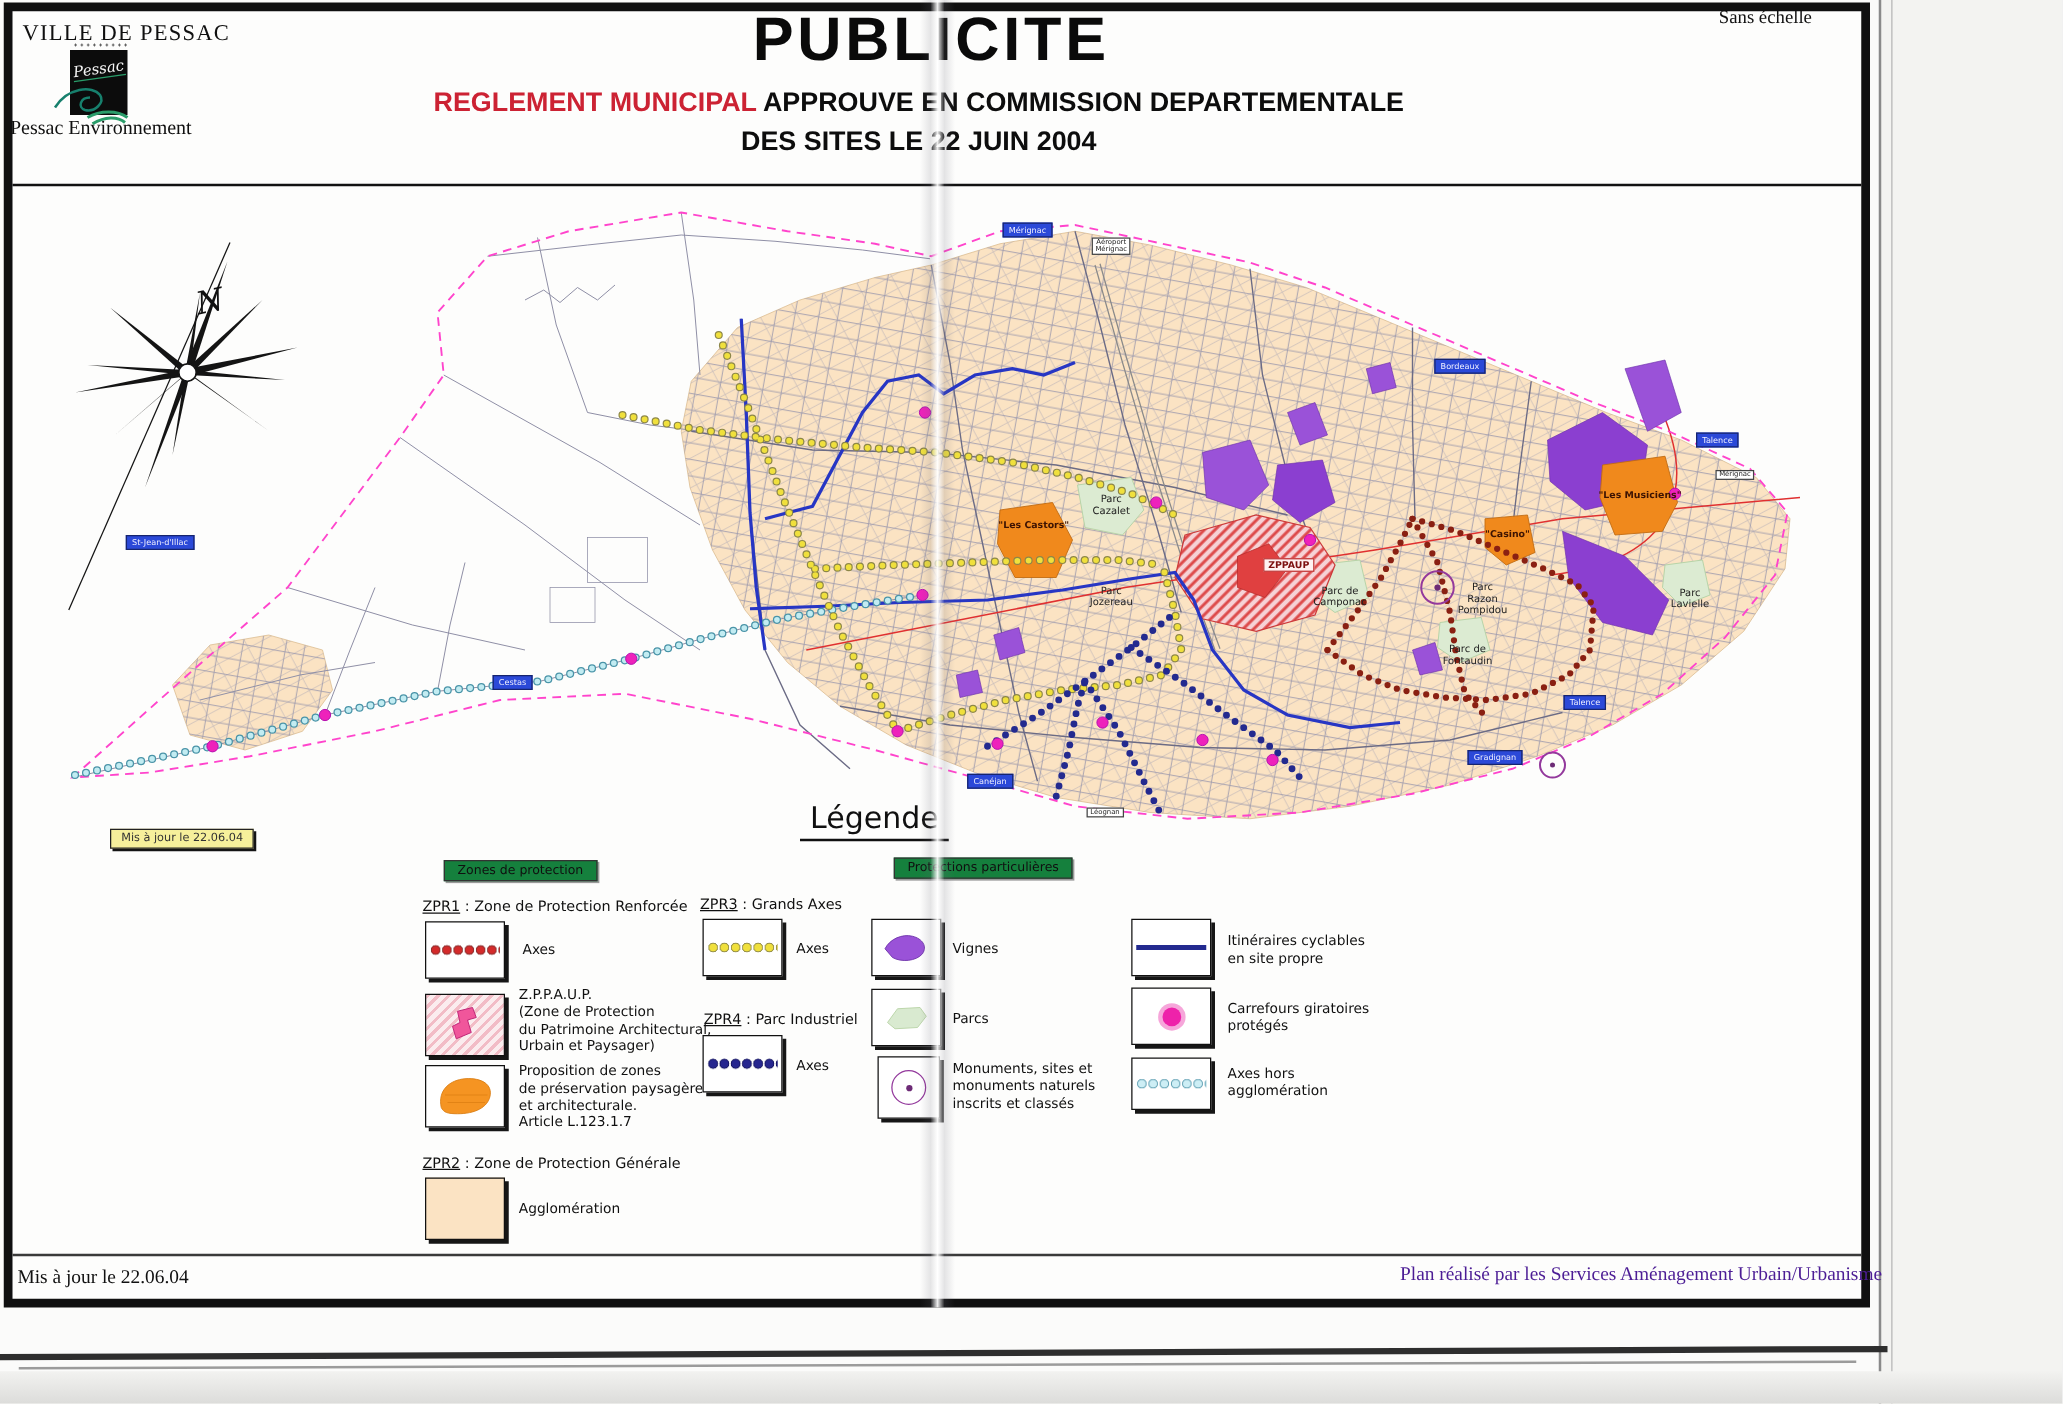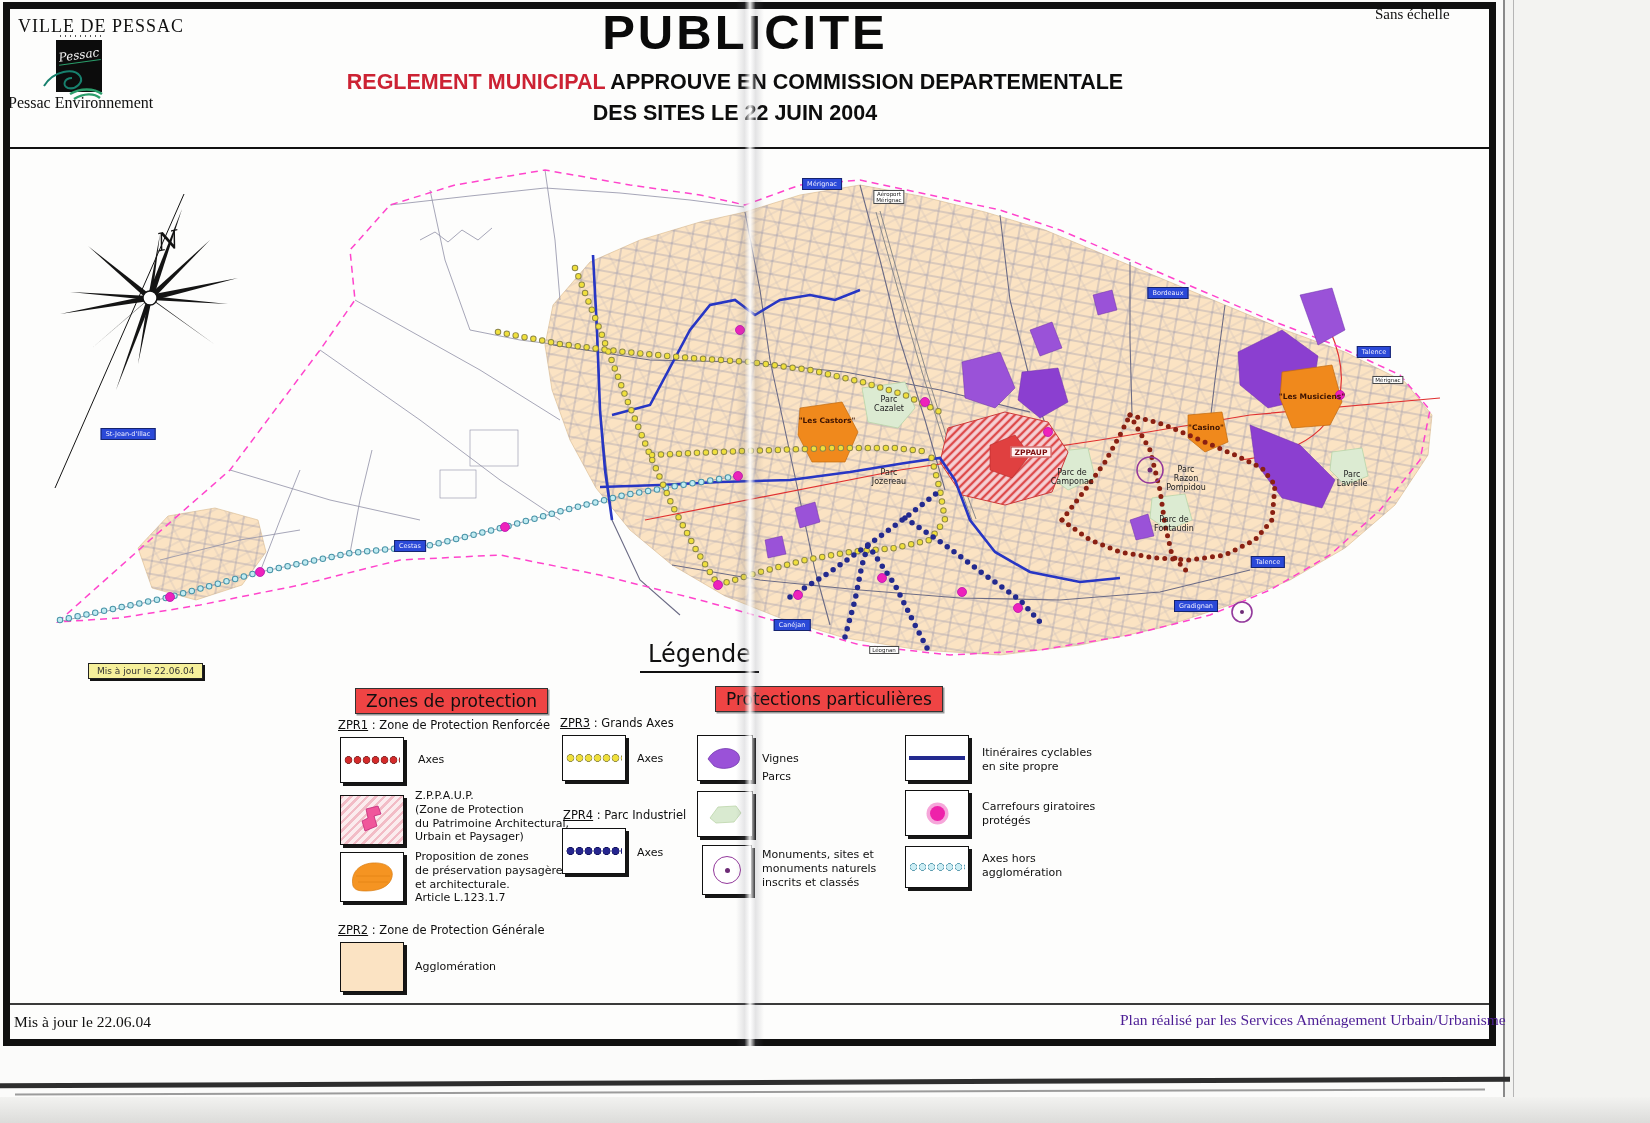--- a/index.html
+++ b/index.html
@@ -56,22 +56,22 @@
   .tag-blue{position:absolute;transform:translate(-50%,-50%);background:#2b49d8;color:#eef;
             font-size:6.5px;padding:1px 4px;z-index:12;border:1px solid #16246e;white-space:nowrap;}
   .tag-white{position:absolute;transform:translate(-50%,-50%);background:#fff;color:#222;
              font-size:5.5px;line-height:1.1;padding:0 2px;z-index:12;border:1px solid #444;
              text-align:center;white-space:pre-line;}
   .updated-tag{position:absolute;left:88px;top:663px;background:#f6f09b;border:1.3px solid #222;
                box-shadow:2px 2px 0 #141414;font-size:9px;color:#333;padding:2px 8px;z-index:12;}
   
   .legend-title{position:absolute;left:640px;top:640px;font-size:24px;color:#101010;
                 border-bottom:2.5px solid #101010;padding:0 8px 3px;z-index:20;}
-  .box-head{position:absolute;background:#ef4444;border:1.3px solid #333;box-shadow:1.5px 1.5px 0 #9a9a9a;
-            font-size:17px;color:#101010;padding:2px 10px;z-index:20;white-space:nowrap;}
+  .box-head{position:absolute;background:#15803d;border:1.3px solid #333;box-shadow:1.5px 1.5px 0 #9a9a9a;
+            font-size:10px;color:#101010;padding:2px 10px;z-index:20;white-space:nowrap;}
   .zpr-line{position:absolute;font-size:11.5px;color:#101010;z-index:20;white-space:nowrap;}
   .zpr-line .code{font-weight:normal;text-decoration:underline;}
   .sw{position:absolute;width:64px;height:46px;background:#fff;border:1.6px solid #111;
       box-shadow:3px 3px 0 #161616;z-index:20;display:flex;align-items:center;justify-content:center;
       box-sizing:border-box;}
   .sw-cream{background:#fbe3c3;}
   .sw-hatch{background:repeating-linear-gradient(135deg,#f2bcc6 0 2.5px,#fbecee 2.5px 6px);}
   .dots{width:56px;height:12px;background-size:9px 12px;background-repeat:repeat-x;}
   .dots-red{background-image:radial-gradient(circle,#d42a2a 2.9px,transparent 3.3px),
             radial-gradient(circle,#8a3030 3.7px,transparent 4.1px);}
@@ -389,21 +389,21 @@
       <path d="M4 16 C8 8 18 4 26 6 C34 8 38 14 34 20 C29 26 17 27 10 23 L4 16 Z" fill="#9a52d8" stroke="#6a2fa8" stroke-width="0.7"></path>
     </svg>
   </div>
   <div class="leg-text" style="left:762px;top:752px">Vignes</div>
 
   <div class="sw" style="left:697px;top:791px;width:56px">
     <svg width="42" height="30" viewBox="0 0 42 30">
       <path d="M6 19 L14 8 L32 7 L37 14 L30 23 L12 24 Z" fill="#d9ead0" stroke="#bcd6ab" stroke-width="0.8"></path>
     </svg>
   </div>
-  <div class="leg-text" style="left:762px;top:770px">Parcs</div>
+  <div class="leg-text" style="left:762px;top:808px">Parcs</div>
 
   <div class="sw" style="left:702px;top:845px;width:50px;height:50px">
       <div class="mon-circle"></div>
     </div>
   <div class="leg-text" style="left:762px;top:848px">Monuments, sites et
 monuments naturels
 inscrits et classés</div>
 
   <div class="sw" style="left:905px;top:735px">
       <div class="cyc-line"></div>

